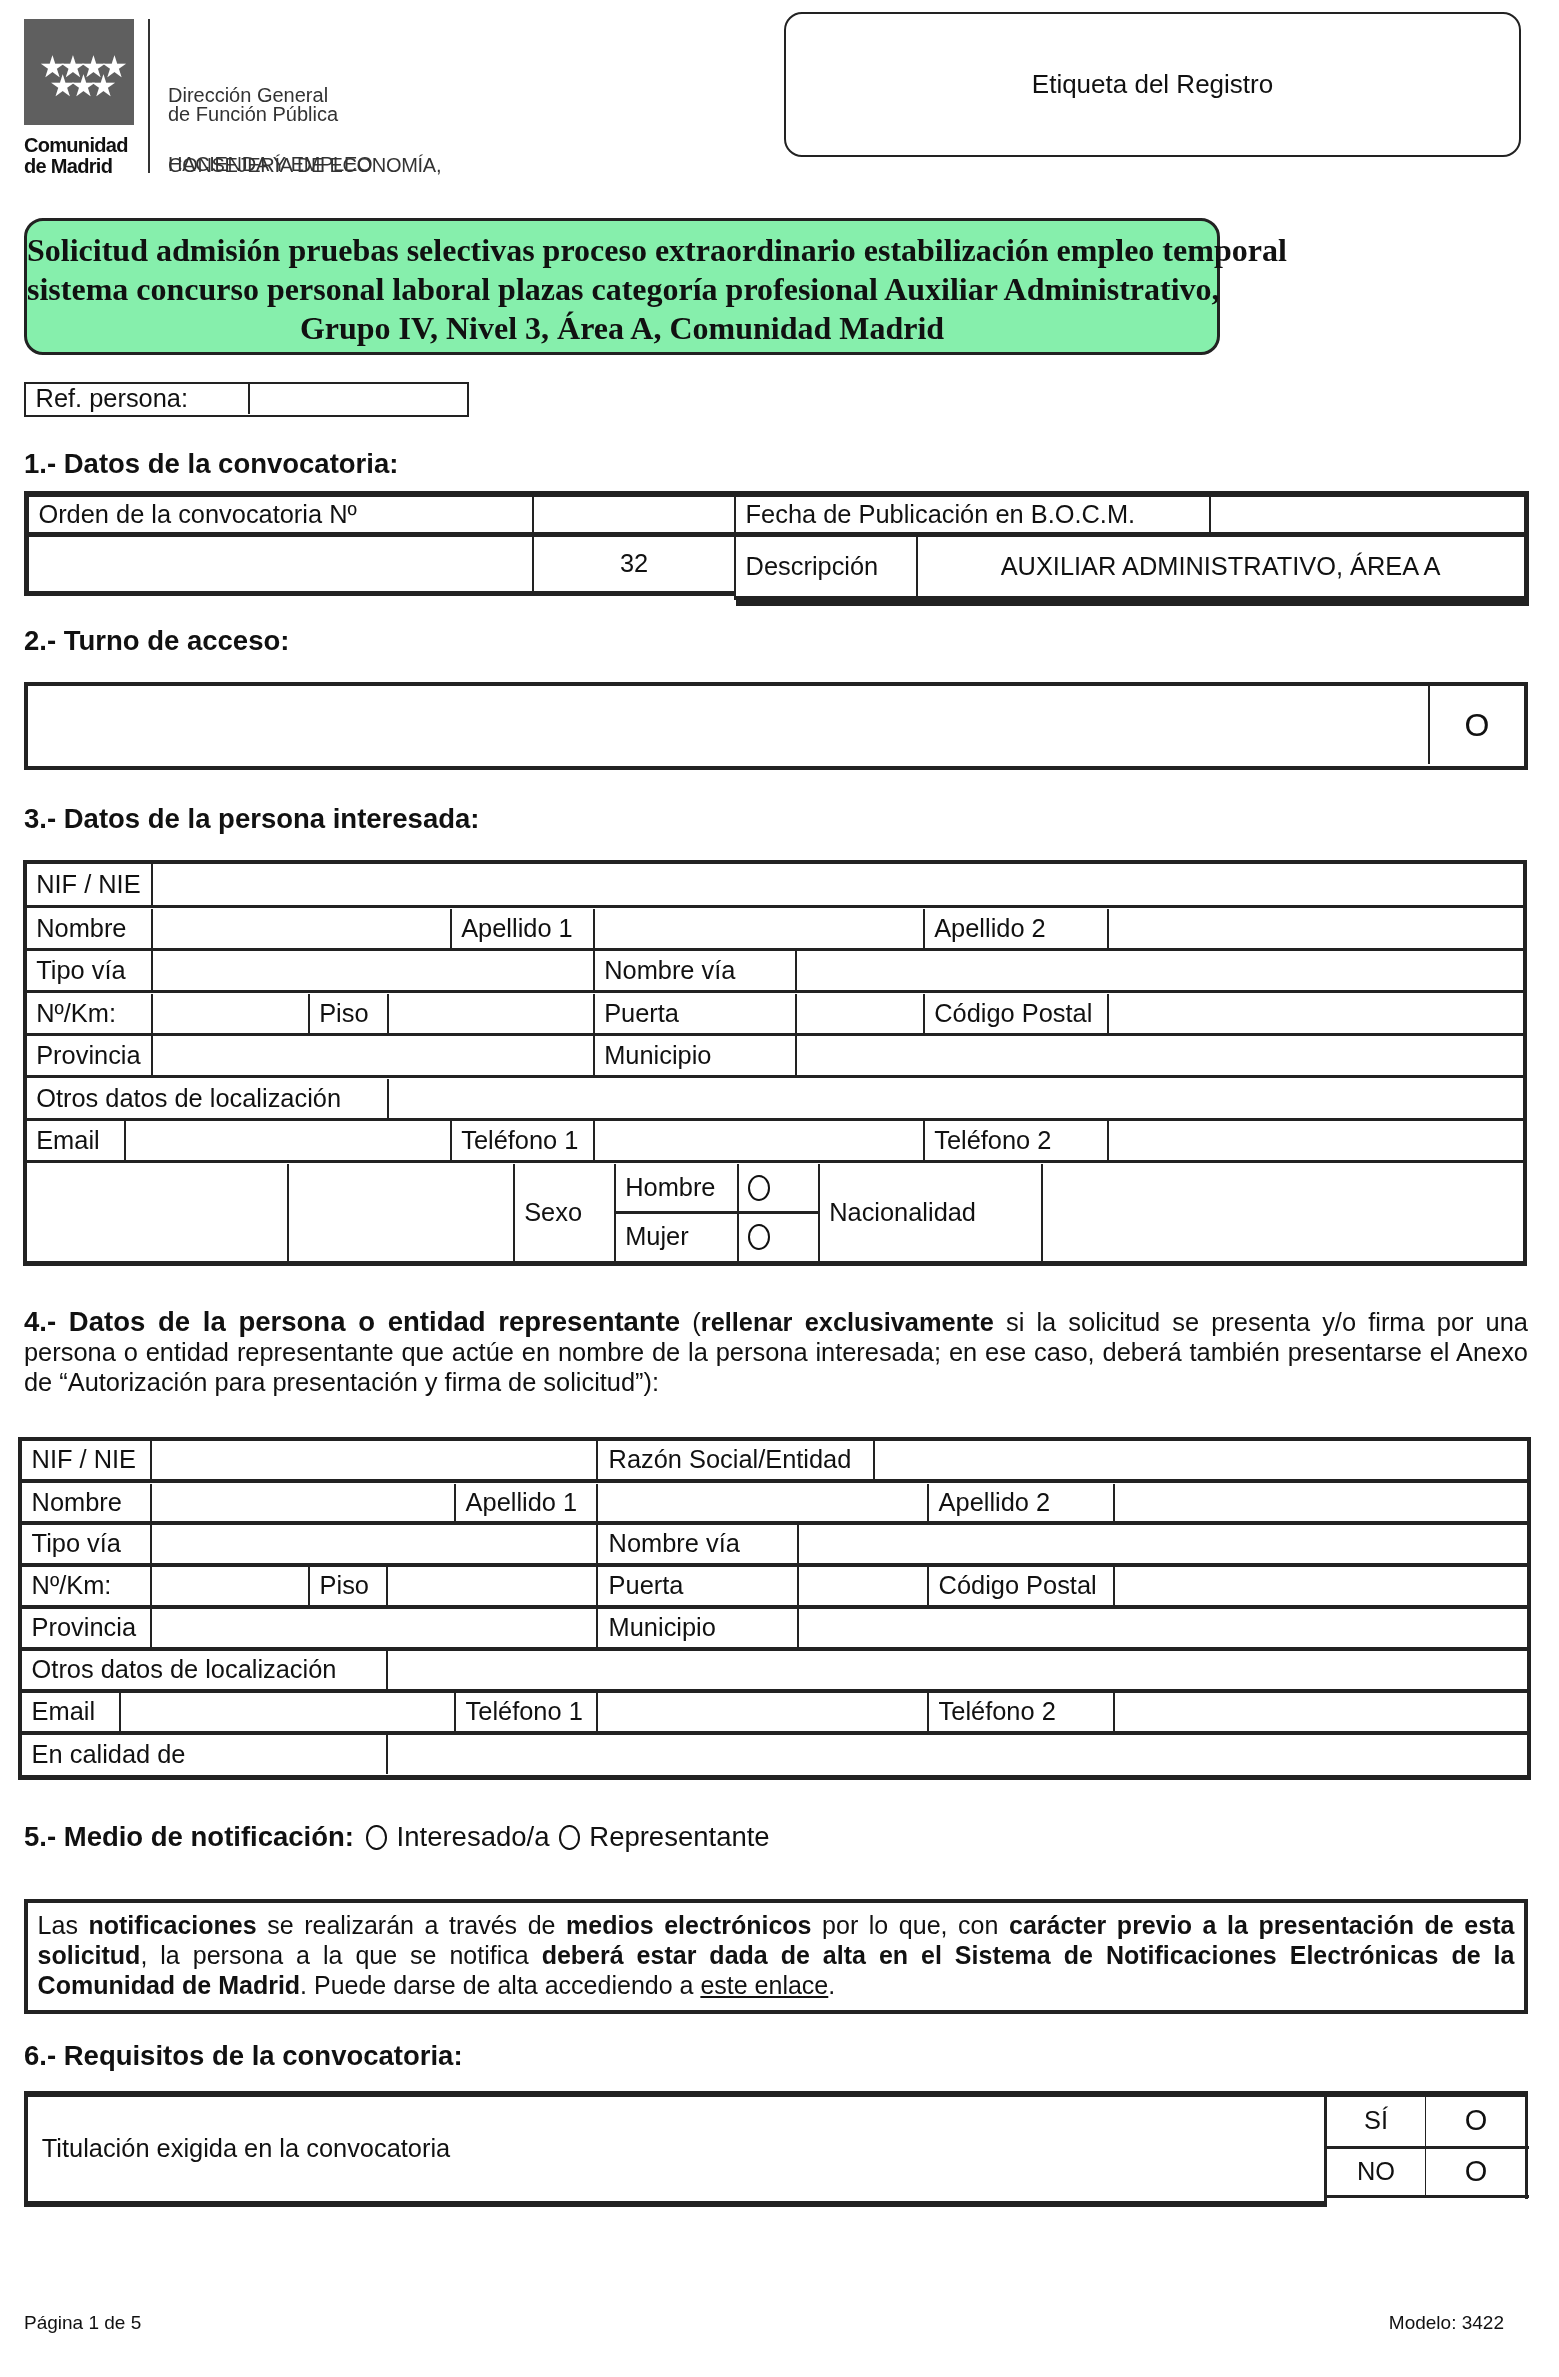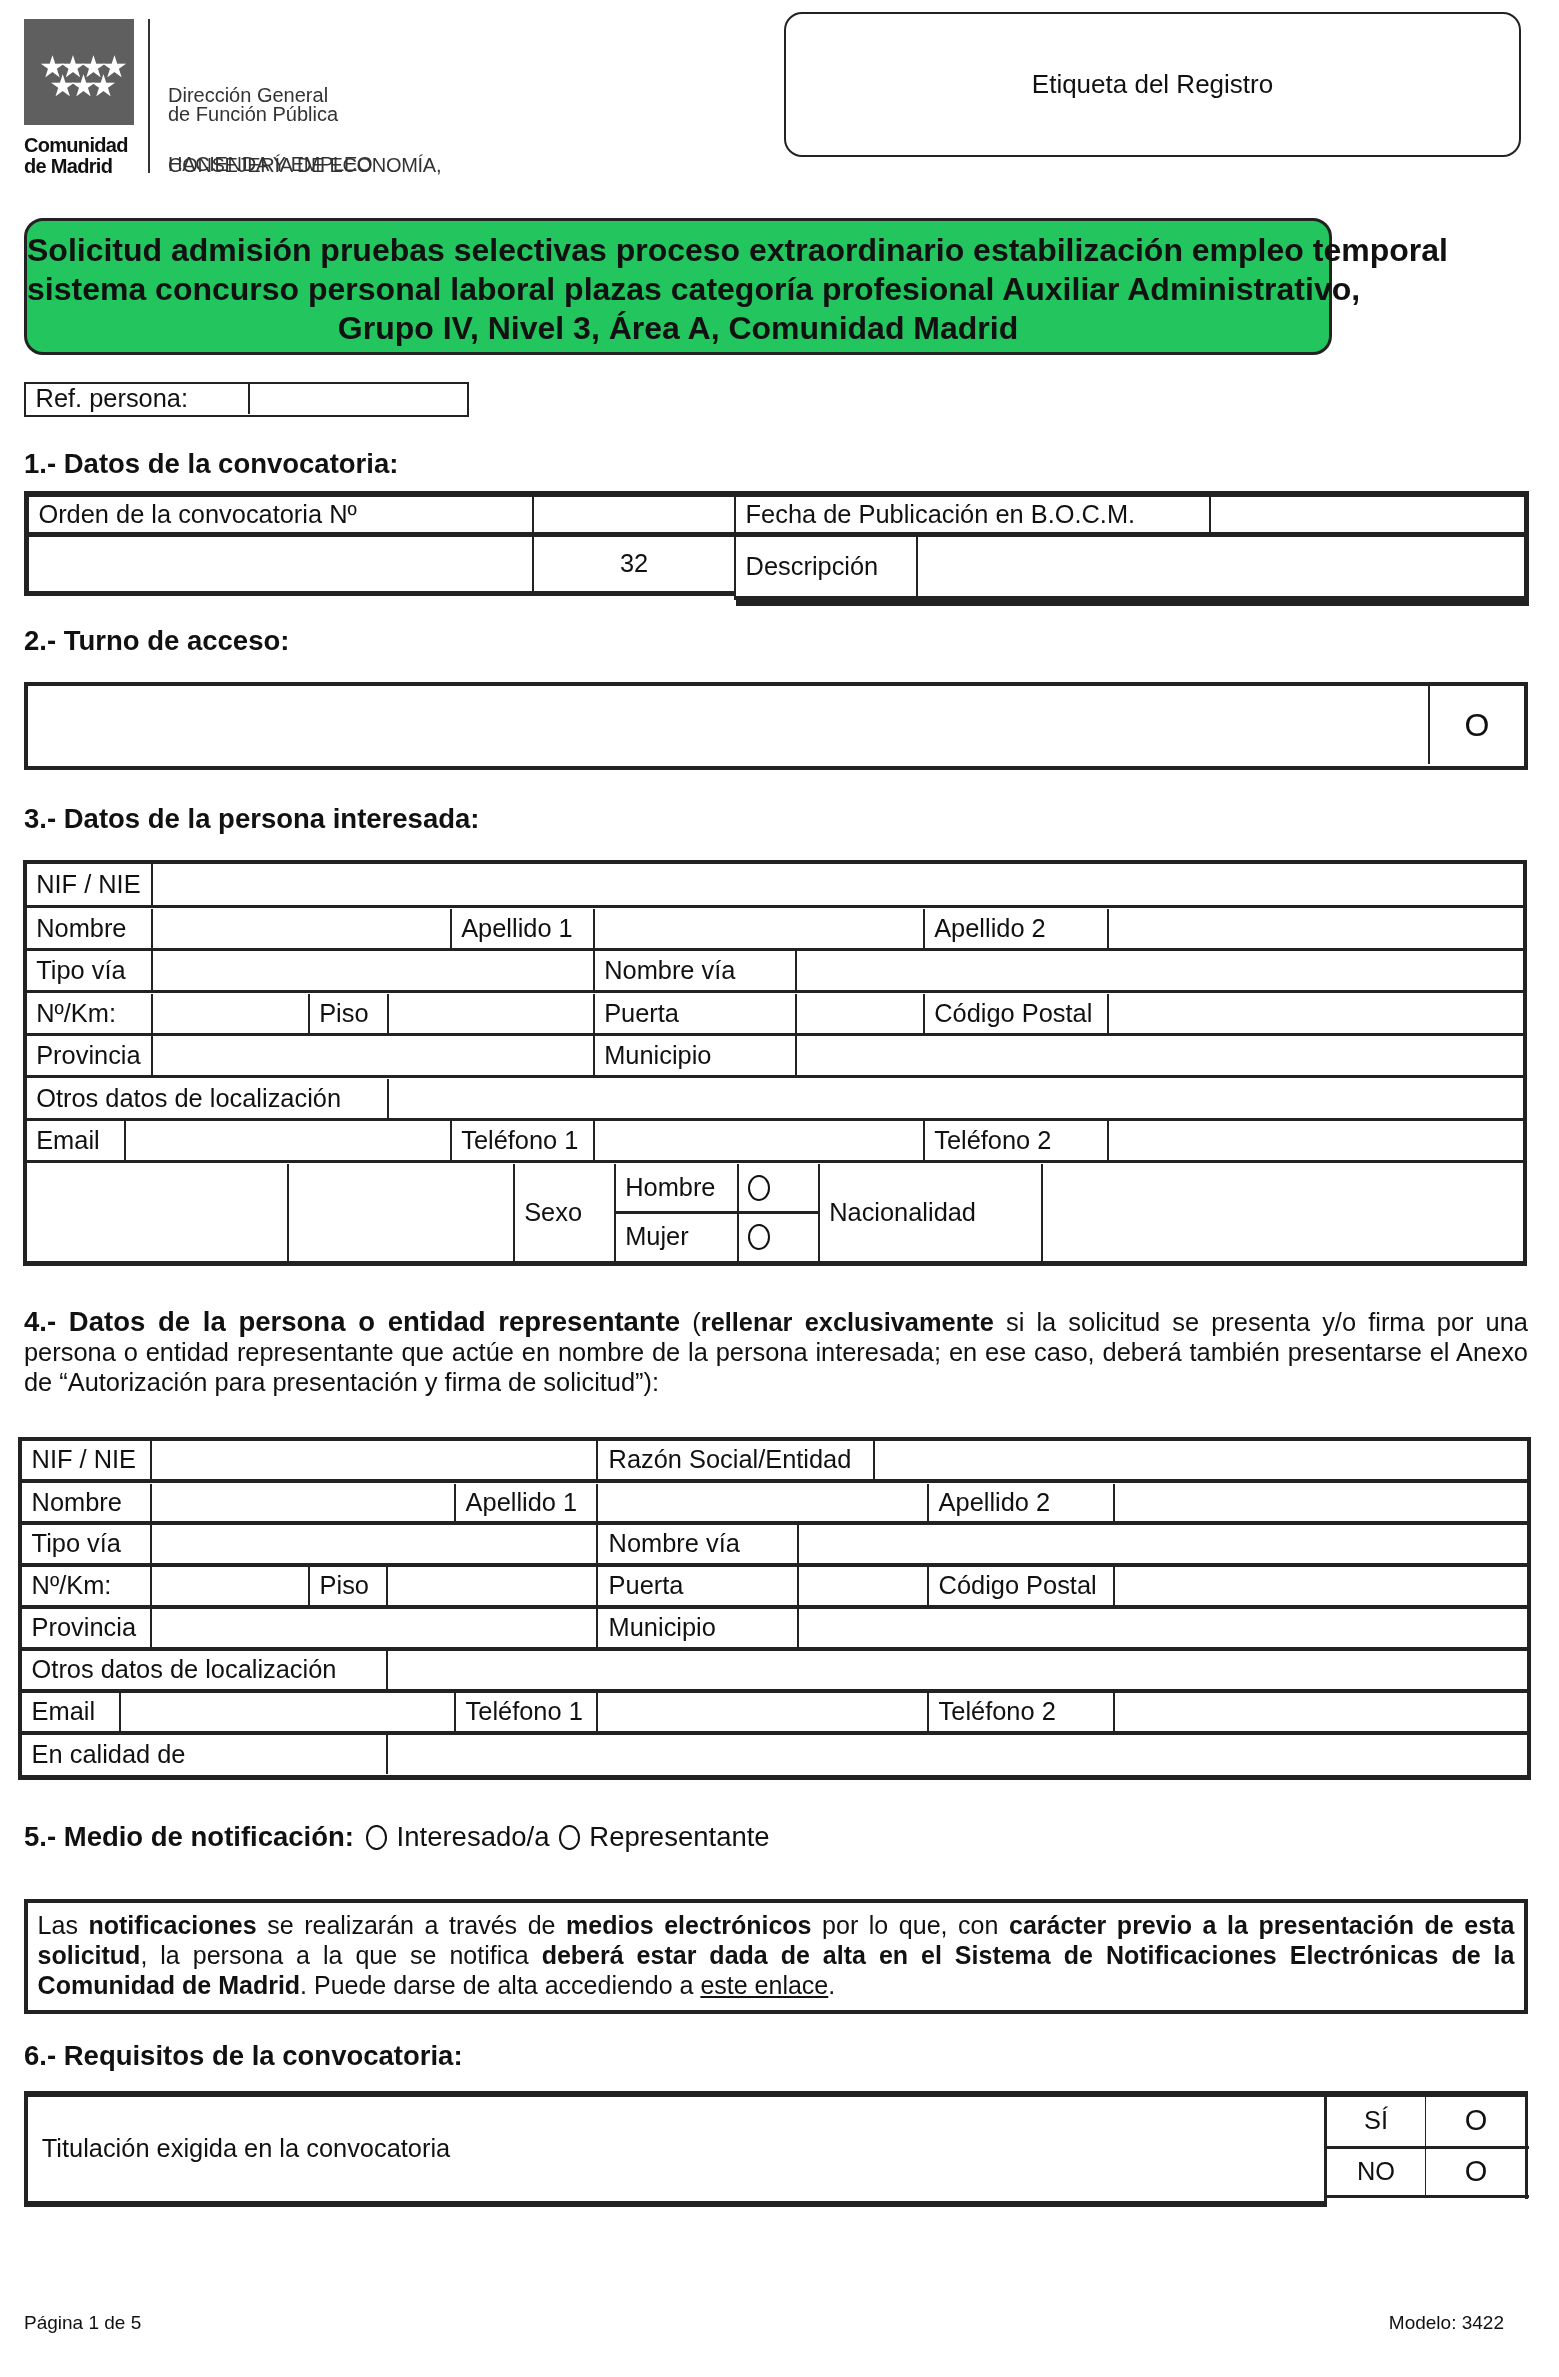--- a/index.html
+++ b/index.html
@@ -43,21 +43,21 @@
   <div class="txt" style="left:144px;top:66px;font-size:20px;color:#333;">Dirección General</div>
   <div class="txt" style="left:144px;top:85px;font-size:20px;color:#333;">de Función Pública</div>
   <div class="txt" style="left:144px;top:116px;font-size:20px;color:#333;letter-spacing:-0.3px;margin-top:20px;">CONSEJERÍA DE ECONOMÍA,</div>
   <div class="txt" style="left:144px;top:135px;font-size:20px;color:#333;letter-spacing:-0.3px;">HACIENDA Y EMPLEO</div>
 </div>
 
 <div class="abs" style="left:784px;top:11.7px;width:737px;height:145px;border:2.7px solid #222;border-radius:18px;display:flex;align-items:center;justify-content:center;">
   <span style="font-size:26px;">Etiqueta del Registro</span>
 </div>
 
-<div class="abs" style="left:24px;top:218px;width:1308px;height:137px;background:#22c55e;border:3.4px solid #222;border-radius:19px;text-align:center;padding-top:9.6px;">
+<div class="abs" style="left:24px;top:218px;width:1196px;height:137px;background:#86efac;border:3.4px solid #222;border-radius:19px;text-align:center;padding-top:9.6px;font-family:Liberation Serif, serif;">
   <div class="bold" style="font-size:32px;line-height:39px;white-space:nowrap;">Solicitud admisión pruebas selectivas proceso extraordinario estabilización empleo temporal</div>
   <div class="bold" style="font-size:32px;line-height:39px;white-space:nowrap;">sistema concurso personal laboral plazas categoría profesional Auxiliar Administrativo,</div>
   <div class="bold" style="font-size:32px;line-height:39px;white-space:nowrap;">Grupo IV, Nivel 3, Área A, Comunidad Madrid</div>
 </div>
 
 <div class="abs" style="left:24px;top:382px;width:445px;height:35px;border:2.7px solid #222;">
   <div class="cell" style="left:0;top:0;width:223px;height:29.5px;padding-left:9.6px;">Ref. persona:</div>
   <div class="vl" style="left:222px;top:0;height:29.5px;width:2.1px;"></div>
   <div class="cell field" style="left:224px;top:0;width:216px;height:29.5px;"></div>
 </div>
@@ -79,20 +79,21 @@
   <div class="vl" style="left:1185px;top:5.5px;height:37px;width:2.1px;"></div>
   <div class="vl" style="left:892px;top:46px;height:60px;width:2.1px;"></div>
 
   <div class="cell" style="left:4.8px;top:5.5px;width:503px;height:36px;">Orden de la convocatoria Nº</div>
   <div class="cell field" style="left:510px;top:5.5px;width:200px;height:36px;"></div>
   <div class="cell" style="left:712px;top:5.5px;width:473px;height:36px;">Fecha de Publicación en B.O.C.M.</div>
   <div class="cell field" style="left:1187px;top:5.5px;width:312px;height:36px;"></div>
 
   <div class="cell field" style="left:510px;top:46px;width:200px;height:54px;justify-content:center;padding-left:0;">32</div>
   <div class="cell" style="left:712px;top:46px;width:180px;height:59px;">Descripción</div>
+  <div class="cell field" style="left:894px;top:46px;width:605px;height:59px;justify-content:center;padding-left:0;">AUXILIAR ADMINISTRATIVO, ÁREA A</div>
 </div>
 
 <div class="txt bold" style="left:24px;top:627px;font-size:27.5px;">2.- Turno de acceso:</div>
 
 <div class="tbl" style="left:24px;top:682px;width:1504px;height:88px;border-width:4.8px 4.1px 4.8px 4.1px;">
   <div class="vl" style="left:1400px;top:0;height:78px;width:2.1px;"></div>
   <div class="cell" style="left:1402px;top:0;width:94px;height:78px;justify-content:center;padding-left:0;font-size:32px;">O</div>
 </div>
 
 <div class="txt bold" style="left:24px;top:805px;font-size:27.5px;">3.- Datos de la persona interesada:</div>

